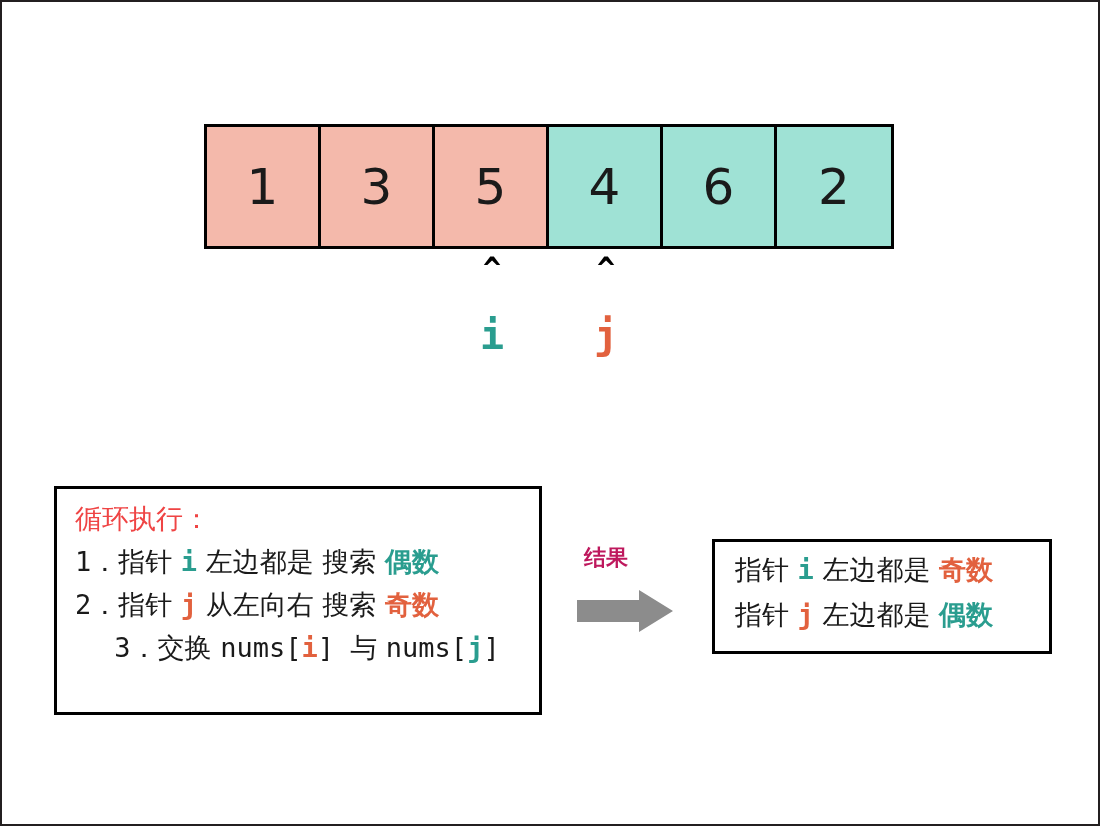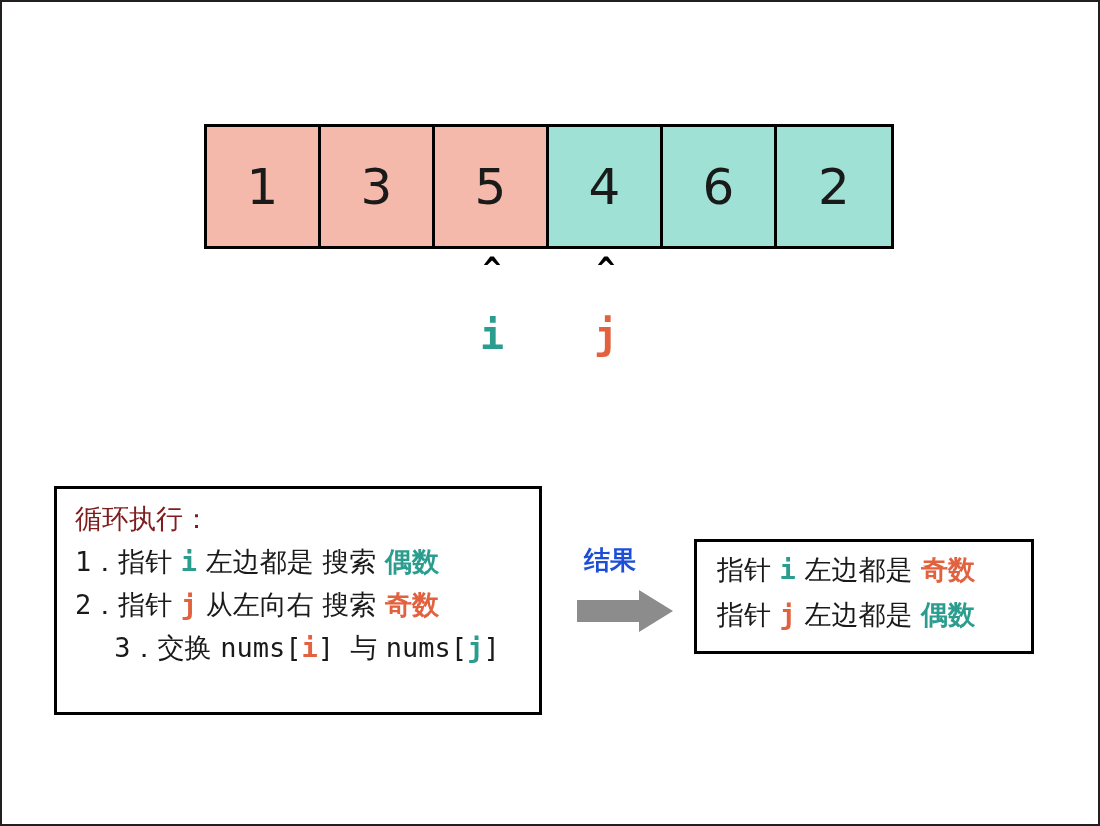--- a/index.html
+++ b/index.html
@@ -80,21 +80,21 @@
     width: 488px;
     height: 229px;
     border: 3px solid #000000;
     box-sizing: border-box;
     background: #ffffff;
     padding: 16px 0 0 18px;
   }
   .steps-heading {
     font-family: "DejaVu Sans", "Liberation Sans", sans-serif;
     font-size: 27px;
-    color: #7f1d1d;
+    color: #ef4444;
     line-height: 1;
     margin-bottom: 16px;
     white-space: pre;
   }
   .step-line {
     font-family: "DejaVu Sans Mono", "Liberation Mono", monospace;
     font-size: 26px;
     color: #1a1a1a;
     line-height: 1;
     margin-bottom: 16px;
@@ -112,37 +112,37 @@
   .c-teal   { color: #2a9d8f; }
   .c-orange { color: #e2613e; }
   .bold     { font-weight: bold; }
 
   
   #result-label {
     position: absolute;
     left: 582px;
     top: 545px;
     font-family: "DejaVu Sans", "Liberation Sans", sans-serif;
-    font-size: 26px;
-    font-weight: bold;
-    color: #1d4ed8;
+    font-size: 22px;
+    font-weight: bold;
+    color: #be185d;
     line-height: 1;
   }
   #result-arrow {
     position: absolute;
     left: 575px;
     top: 588px;
     width: 96px;
     height: 42px;
   }
 
   
   #result-box {
     position: absolute;
-    left: 692px;
+    left: 710px;
     top: 537px;
     width: 340px;
     height: 115px;
     border: 3px solid #000000;
     box-sizing: border-box;
     background: #ffffff;
     padding: 14px 0 0 20px;
   }
   .result-line {
     font-family: "DejaVu Sans", "Liberation Sans", sans-serif;

